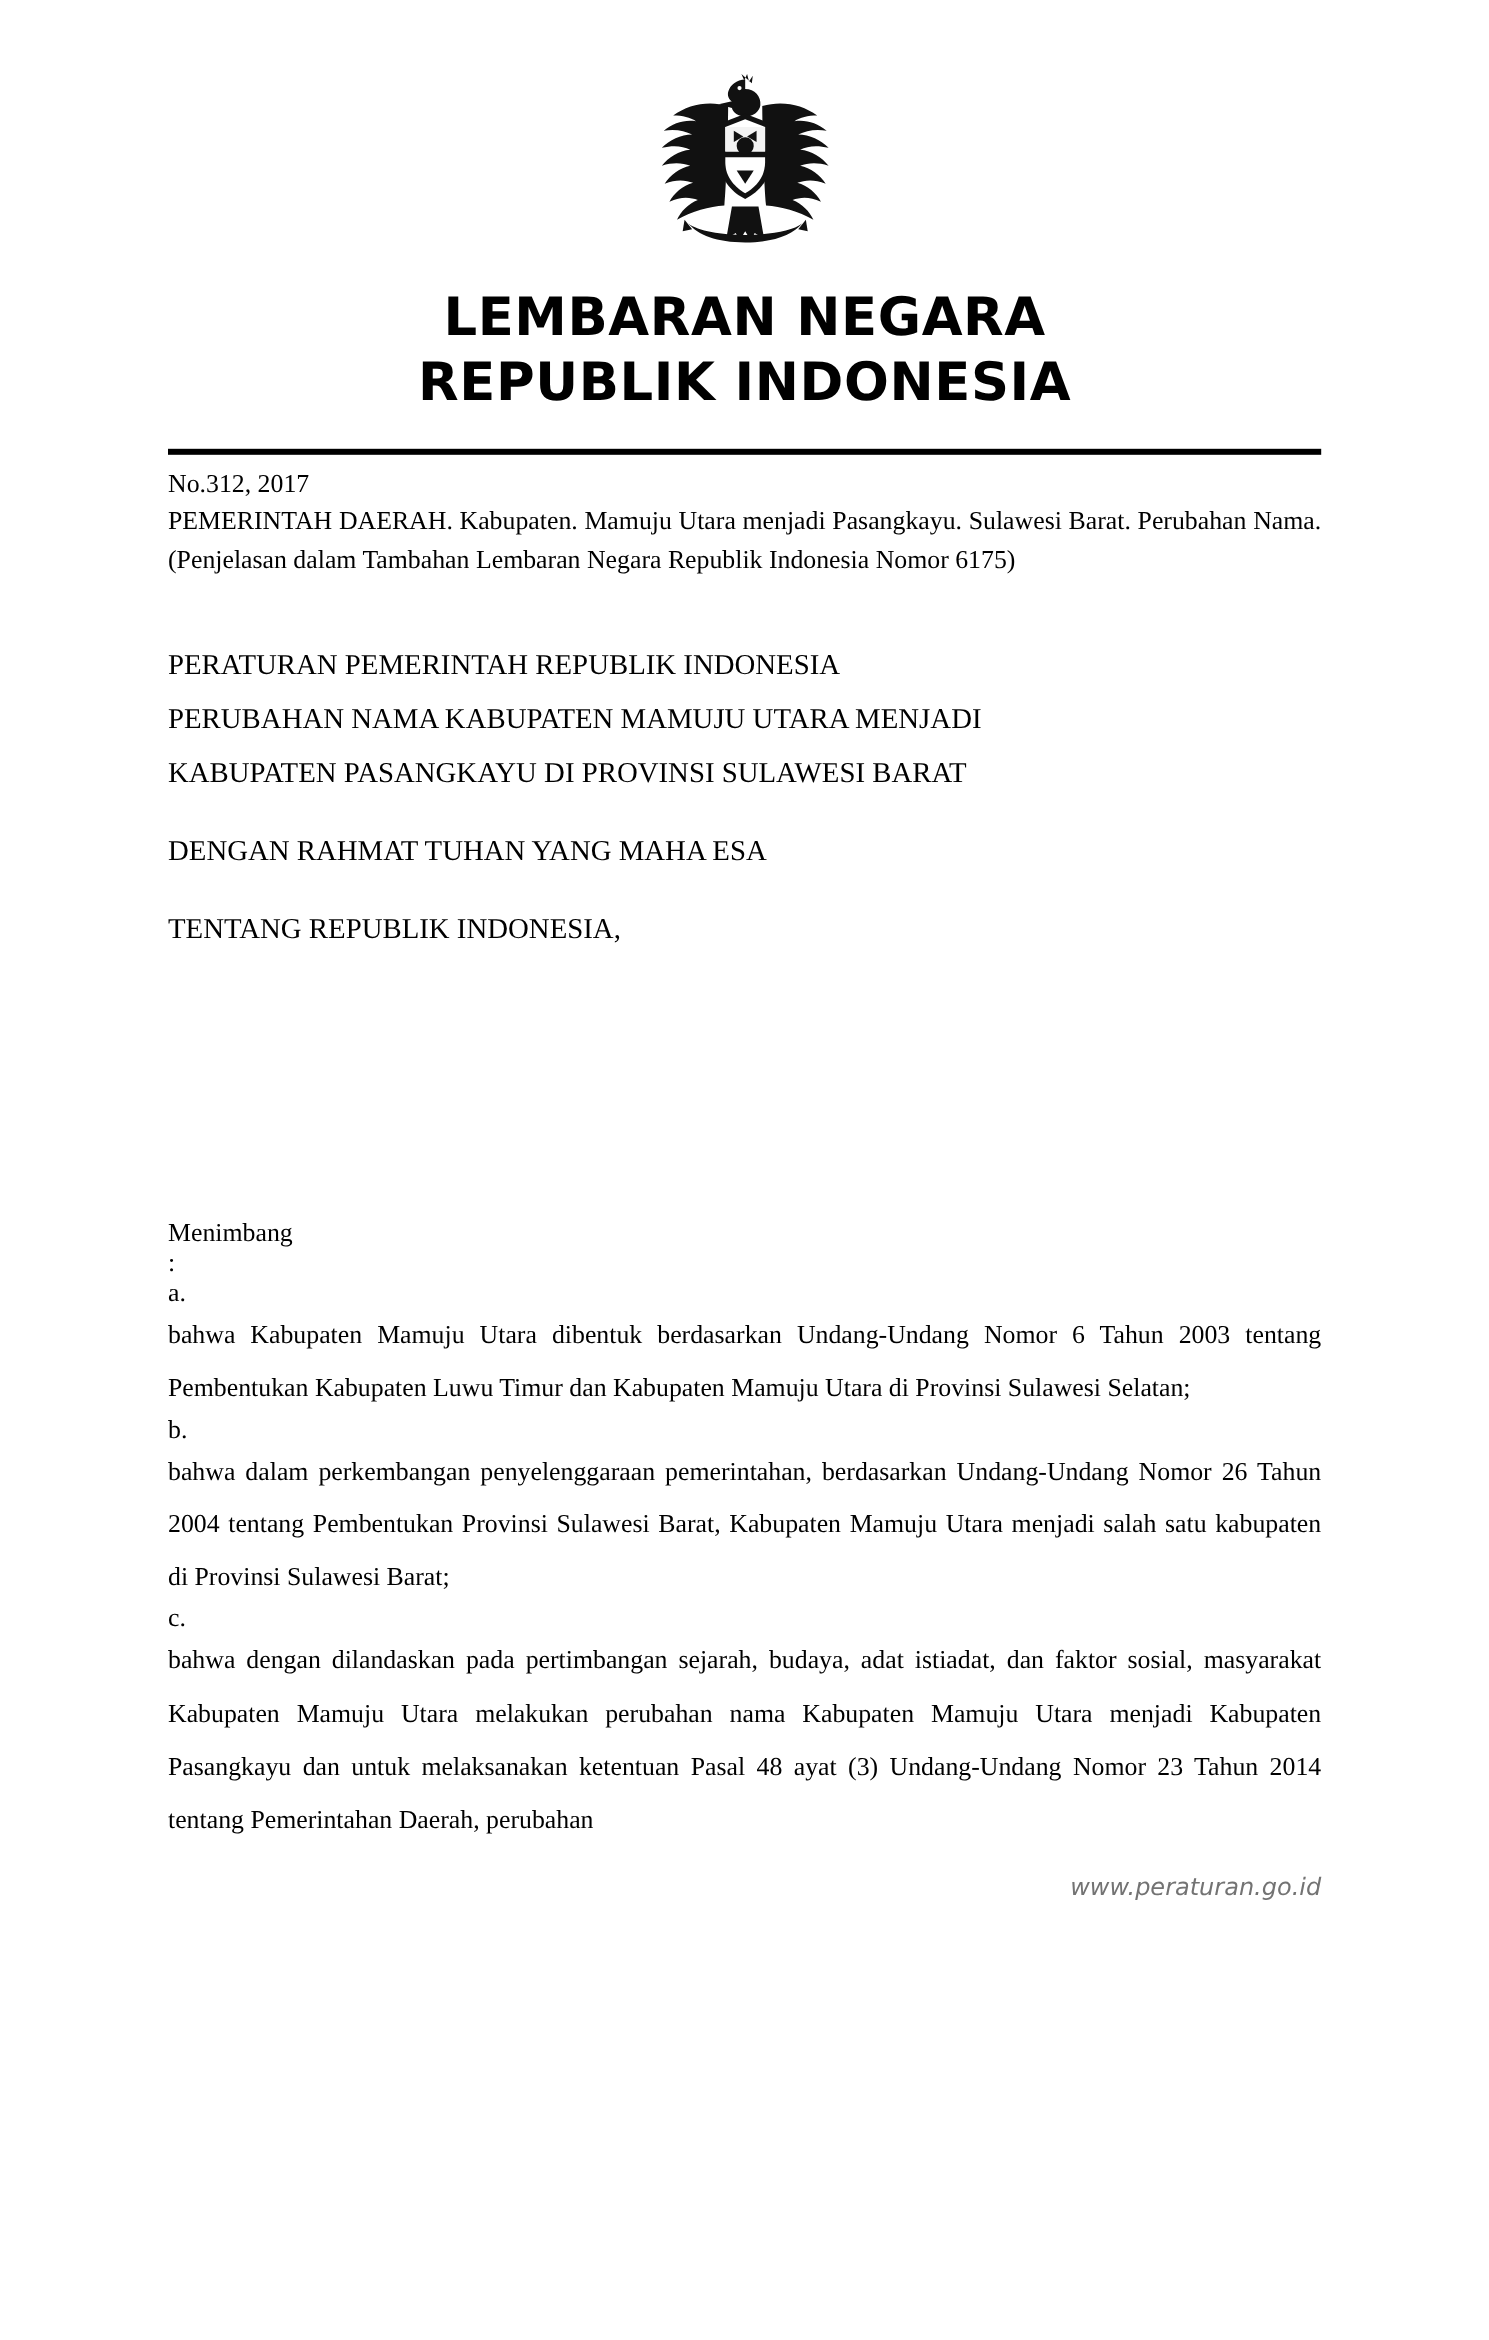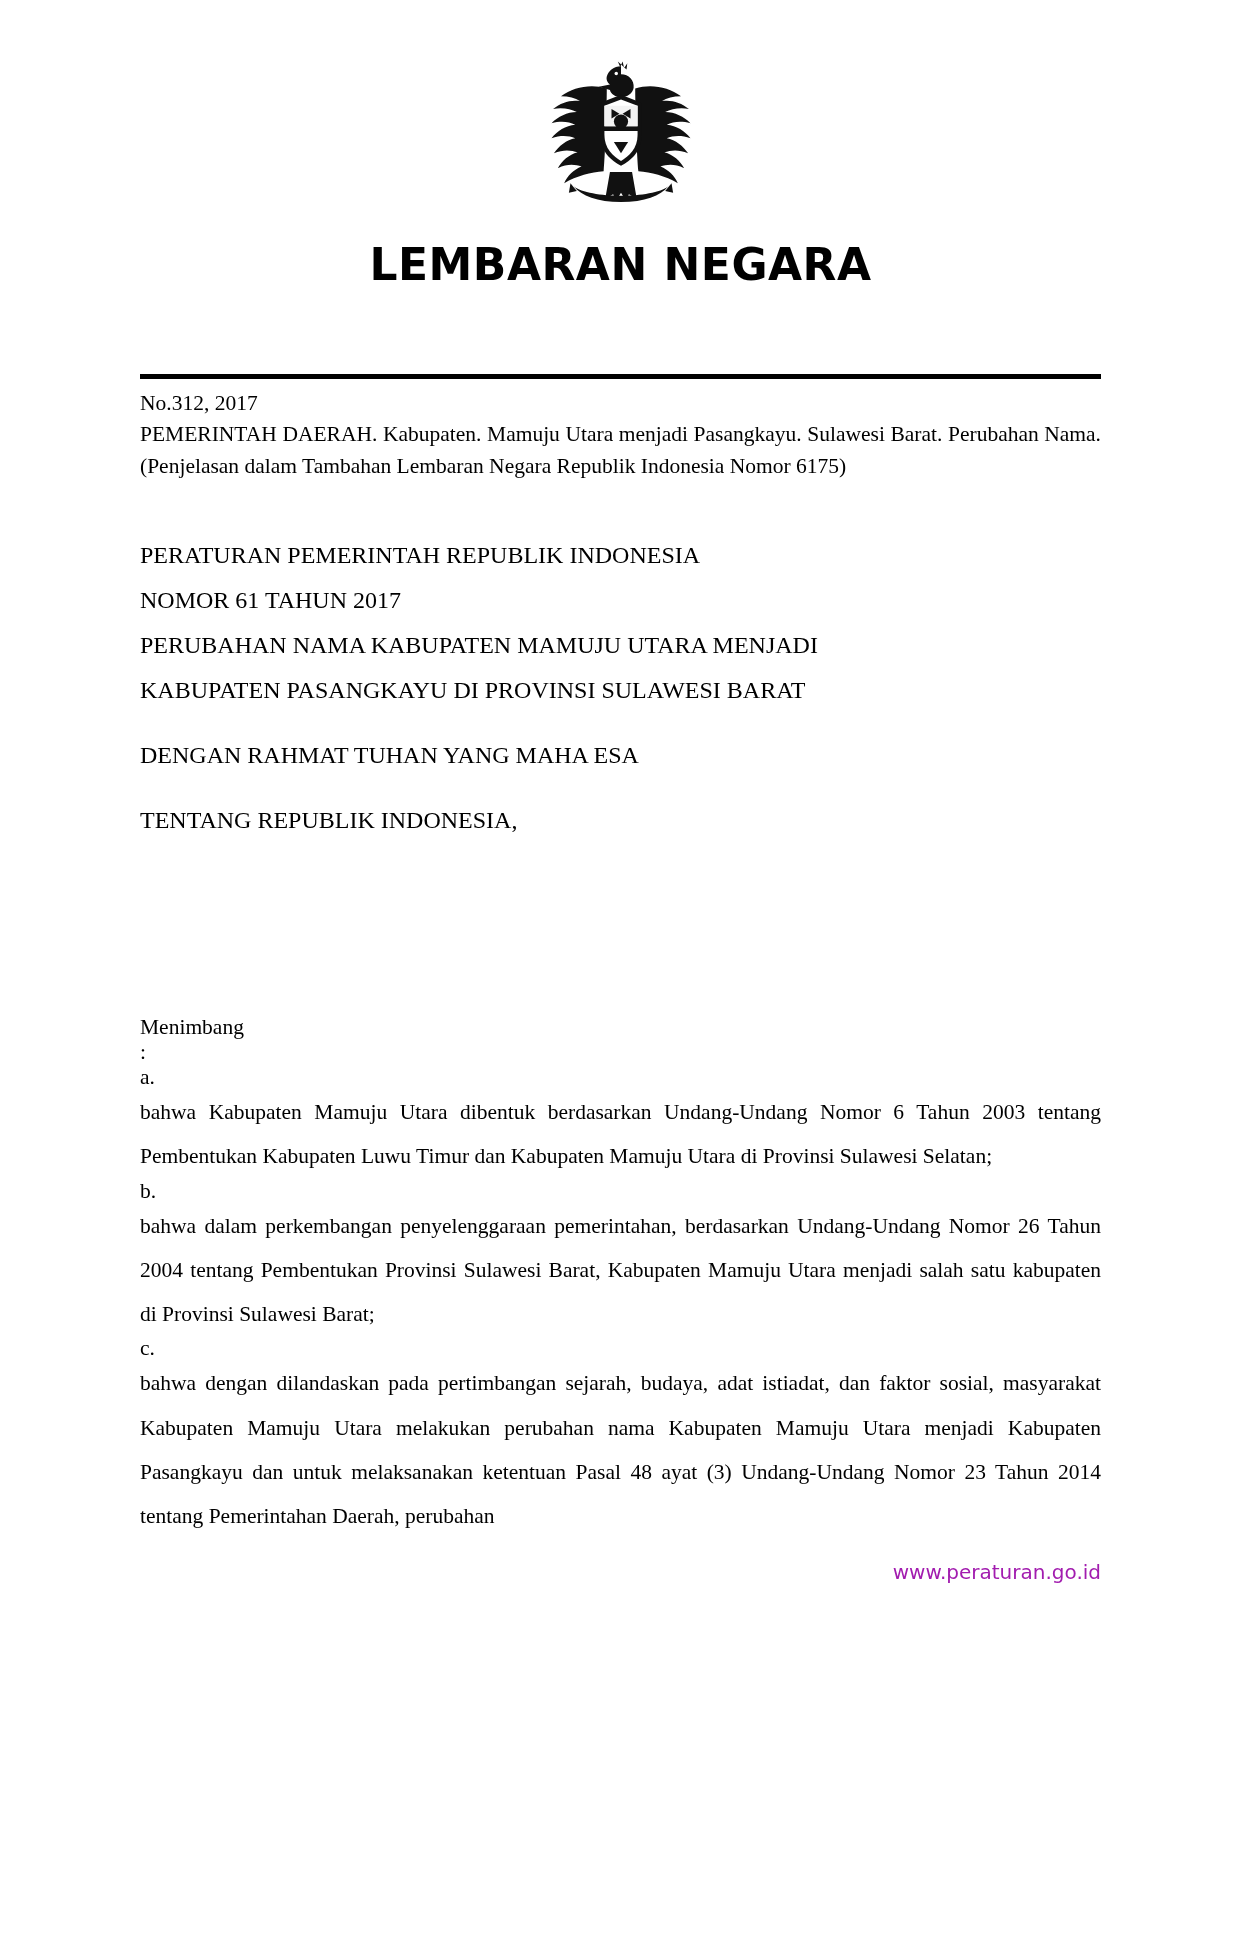--- a/index.html
+++ b/index.html
@@ -125,21 +125,22 @@
     line-height: 2.06;
   }
 
   
   .footer {
     position: absolute;
     bottom: 52px;
     right: 140px;
     font-family: "DejaVu Sans", sans-serif;
     font-size: 20px;
-    color: #a21caf;
+    color: #737373;
+    font-style: italic;
   }
 </style>
 </head>
 <body>
 
 <div class="page">
 
   <div class="emblem-wrap">
     <svg class="emblem" viewBox="0 0 200 190" aria-hidden="true">
       <g fill="#111111">
@@ -166,32 +167,32 @@
 
         <path d="M40 160 C60 176 140 176 160 160 C150 172 130 180 100 180 C70 180 50 172 40 160 Z"></path>
         <path d="M36 156 l8 10 l-10 2 z"></path>
         <path d="M164 156 l-8 10 l10 2 z"></path>
       </g>
     </svg>
   </div>
 
   <div class="masthead">
     <div>LEMBARAN NEGARA</div>
+    <div>REPUBLIK INDONESIA</div>
   </div>
 
   <div class="rule"></div>
 
   <div class="meta">
     <div class="meta-no">No.312, 2017</div>
     <div class="meta-desc">PEMERINTAH DAERAH. Kabupaten. Mamuju Utara menjadi Pasangkayu. Sulawesi Barat. Perubahan Nama. (Penjelasan dalam Tambahan Lembaran Negara Republik Indonesia Nomor 6175)</div>
   </div>
 
   <div class="titleblock">
     <div class="t-line">PERATURAN PEMERINTAH REPUBLIK INDONESIA</div>
-    <div class="t-line">NOMOR 61 TAHUN 2017</div>
     <div class="t-line">PERUBAHAN NAMA KABUPATEN MAMUJU UTARA MENJADI</div>
     <div class="t-line">KABUPATEN PASANGKAYU DI PROVINSI SULAWESI BARAT</div>
     <div class="t-gap"></div>
     <div class="t-line">DENGAN RAHMAT TUHAN YANG MAHA ESA</div>
     <div class="t-gap"></div>
     <div class="t-line">TENTANG REPUBLIK INDONESIA,</div>
   </div>
 
   <div class="body">
 

